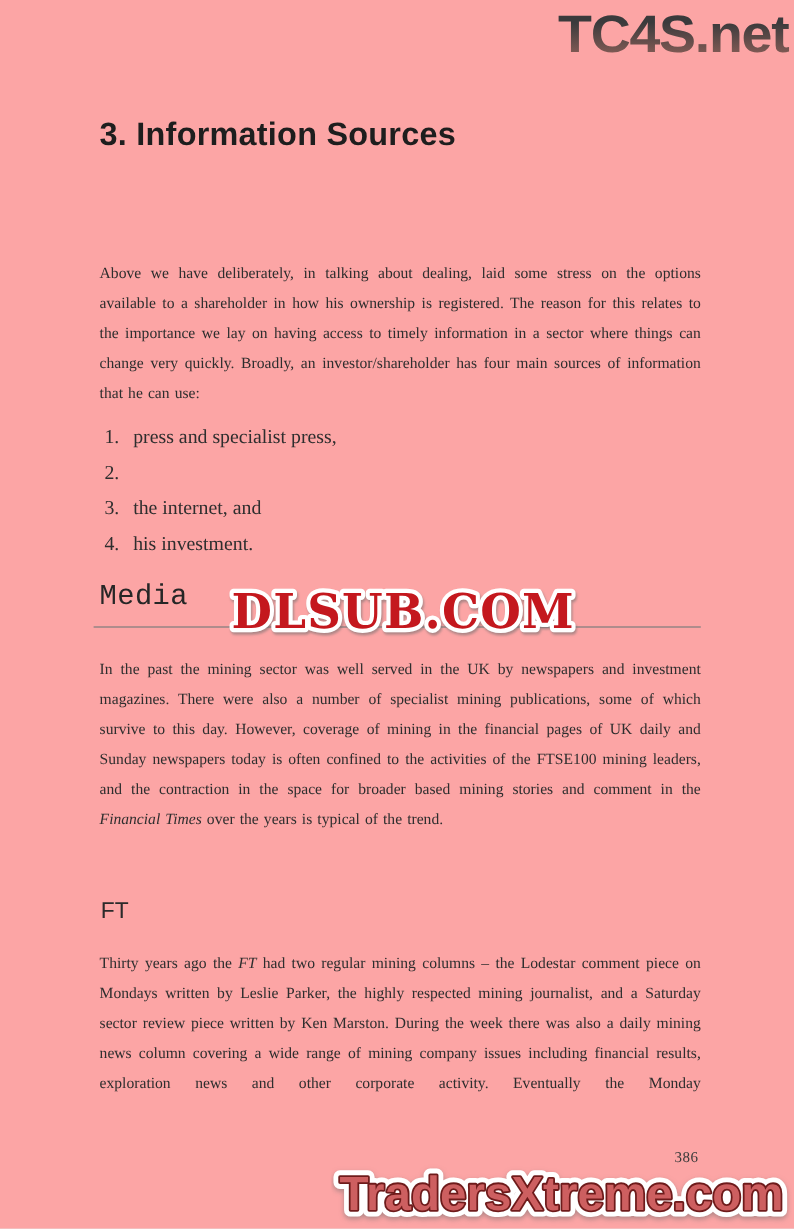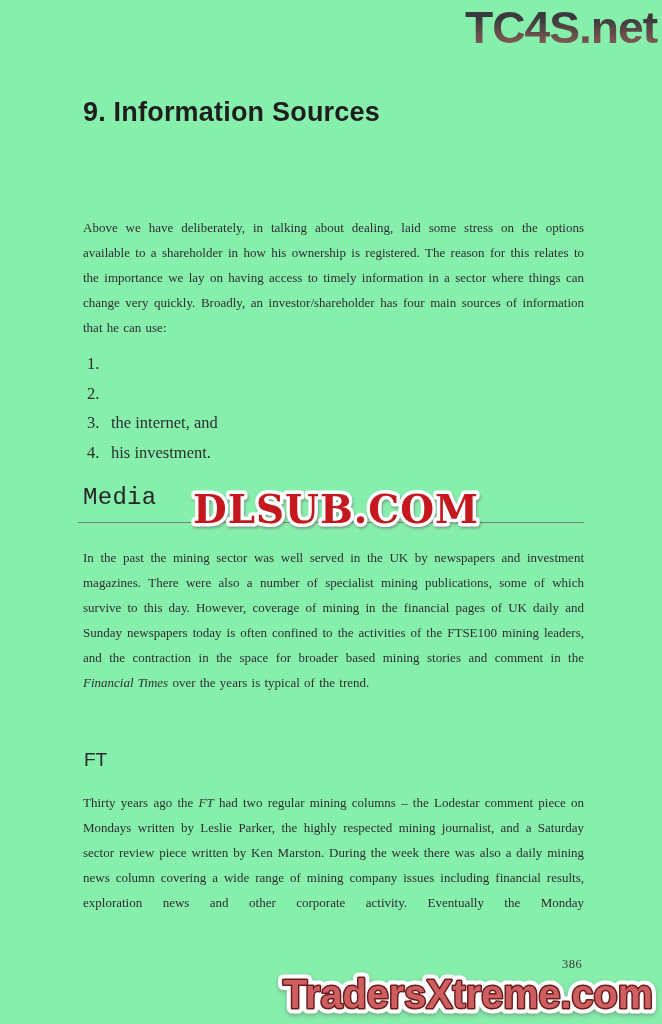--- a/index.html
+++ b/index.html
@@ -2,21 +2,21 @@
 <html><head>
 <meta charset="utf-8">
 <style>
   * { margin: 0; padding: 0; box-sizing: border-box; }
   html, body { background: #e8e8e8; }
   .page {
     position: relative;
     width: 662px;
     height: 1024px;
     margin: 0 auto;
-    background: #86efac;
+    background: #fca5a5;
     overflow: hidden;
     font-family: "Liberation Serif", serif;
     color: #2e2e2e;
   }
 
   
   .tc4s-logo {
     position: absolute;
     top: 2px;
     right: 3px;
@@ -136,27 +136,28 @@
   <svg class="tc4s-logo" viewBox="0 0 196 52">
     <defs>
       <linearGradient id="tcgrad" x1="0" y1="0" x2="0" y2="1">
         <stop offset="0.30" stop-color="#3a3a3c"></stop>
         <stop offset="1" stop-color="#96645c"></stop>
       </linearGradient>
     </defs>
     <text x="98" y="41" text-anchor="middle" font-family="'Liberation Sans', sans-serif" font-weight="bold" font-size="44" letter-spacing="-1" textLength="192" lengthAdjust="spacingAndGlyphs" fill="url(#tcgrad)">TC4S.net</text>
   </svg>
 
-  <h1 class="chapter-title">9. Information Sources</h1>
+  <h1 class="chapter-title">3. Information Sources</h1>
 
   <p class="body-par par-intro">Above we have deliberately, in talking about dealing, laid some stress on the options available to a shareholder in how his ownership is registered. The reason for this relates to the importance we lay on having access to timely information in a sector where things can change very quickly. Broadly, an investor/shareholder has four main sources of information that he can use:</p>
 
   <ol class="sources-list">
     <li>
       <span class="num">1.</span>
+      <span>press and specialist press,</span>
     </li>
     <li>
       <span class="num">2.</span>
     </li>
     <li>
       <span class="num">3.</span>
       <span>the internet, and</span>
     </li>
     <li>
       <span class="num">4.</span>

